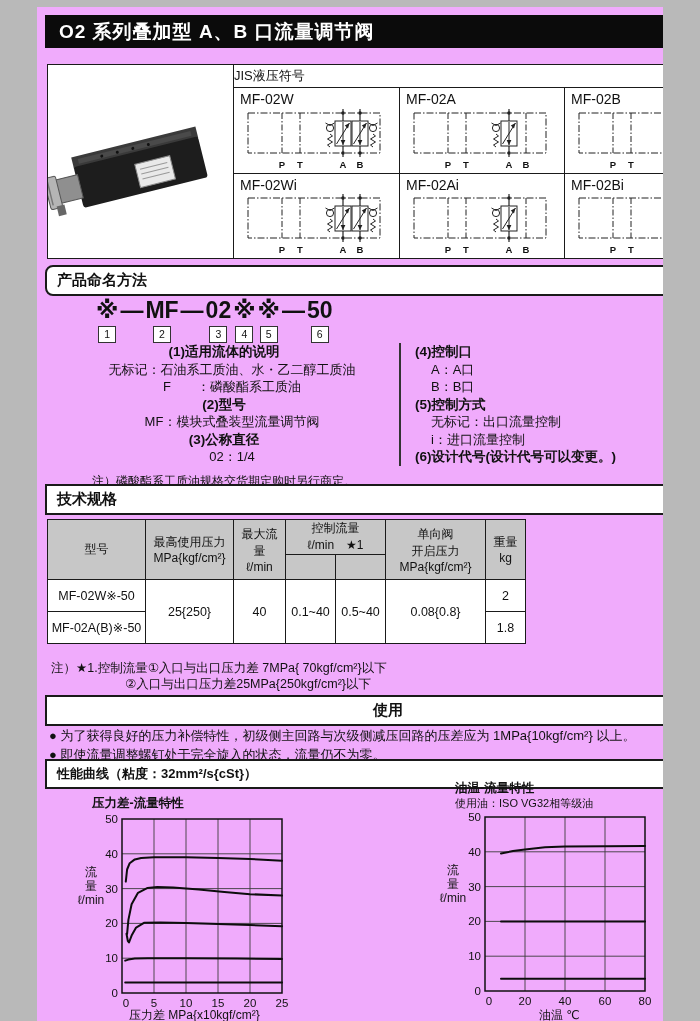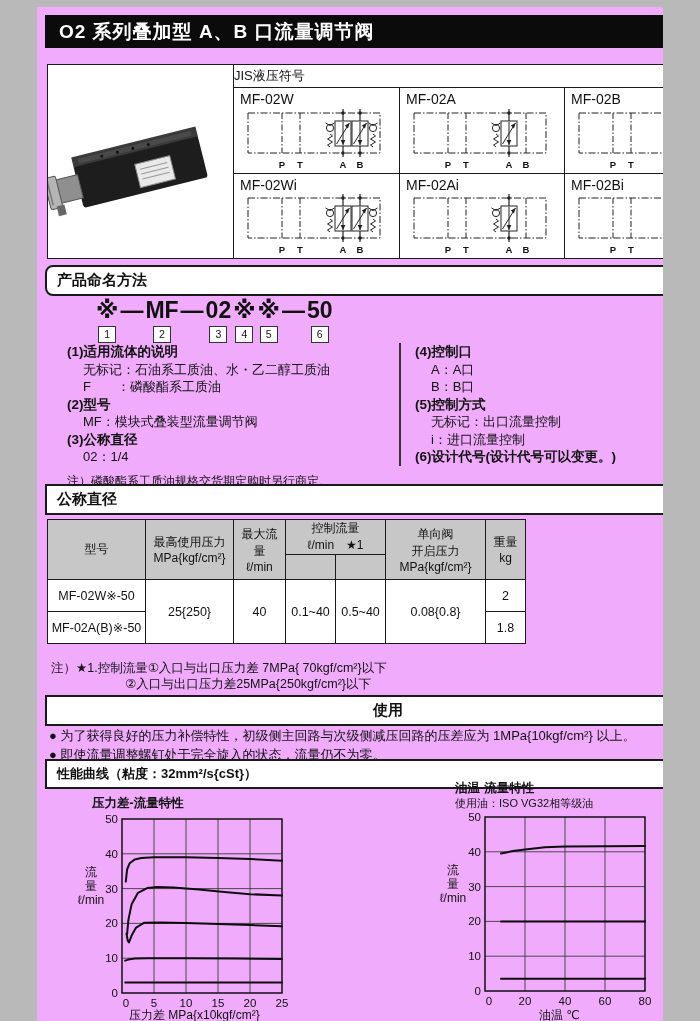--- a/index.html
+++ b/index.html
@@ -27,21 +27,21 @@
   .sec-specs{top:477px;}
   .sec-usage{top:688px;text-align:center;}
   .sec-perf{top:752px;font-size:13px;}
 
   .code-row{left:58px;top:290px;display:flex;align-items:flex-start;}
   .code-part{display:inline-flex;flex-direction:column;align-items:center;margin:0 1px;}
   .code-char{font-size:23px;font-weight:bold;line-height:26px;letter-spacing:0;}
   .code-box{margin-top:3px;width:16px;height:15px;border:1px solid #333;background:#fff;
     font-size:10.5px;line-height:15px;text-align:center;font-weight:normal;}
 
-  .naming-left{left:30px;top:336px;width:330px;}
+  .naming-left{left:22px;top:336px;width:330px;text-align:center;}
   .naming-right{left:362px;top:336px;width:322px;border-left:2px solid #333;padding-left:14px;}
   .nm-line{font-size:13px;line-height:17.5px;}
   .nm-line.h{font-weight:bold;font-size:13.5px;}
   .nm-line.s{padding-left:16px;}
   .nm-line.n{margin-top:7px;font-size:12px;}
 
   table.spec{position:absolute;left:10px;top:512px;border-collapse:collapse;background:#fff;}
   table.spec th,table.spec td{border:1.2px solid #1a1a1a;font-size:12px;text-align:center;padding:0 2px;}
   table.spec th{background:#c7c7c7;font-weight:normal;}
   table.spec th .l2{display:block;}
@@ -316,21 +316,21 @@
       <div class="nm-line h">(4)控制口</div>
       <div class="nm-line s">A：A口</div>
       <div class="nm-line s">B：B口</div>
       <div class="nm-line h">(5)控制方式</div>
       <div class="nm-line s">无标记：出口流量控制</div>
       <div class="nm-line s">i：进口流量控制</div>
       <div class="nm-line h">(6)设计代号(设计代号可以变更。)</div>
     </div>
 
   <div class="abs sec-box sec-specs">
-    <span>公称直径</span>
+    <span>技术规格</span>
   </div>
 
   <table class="spec">
     <colgroup>
       <col style="width:98px">
         <col style="width:88px">
         <col style="width:52px">
       <col style="width:50px">
         <col style="width:50px">
         <col style="width:100px">

